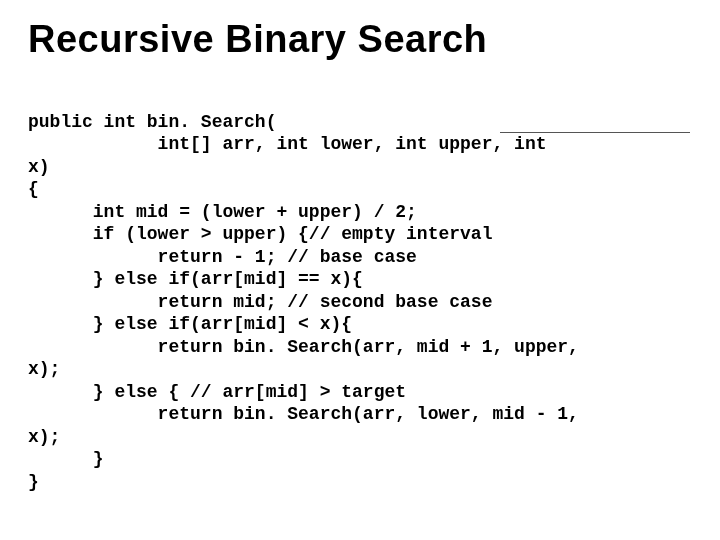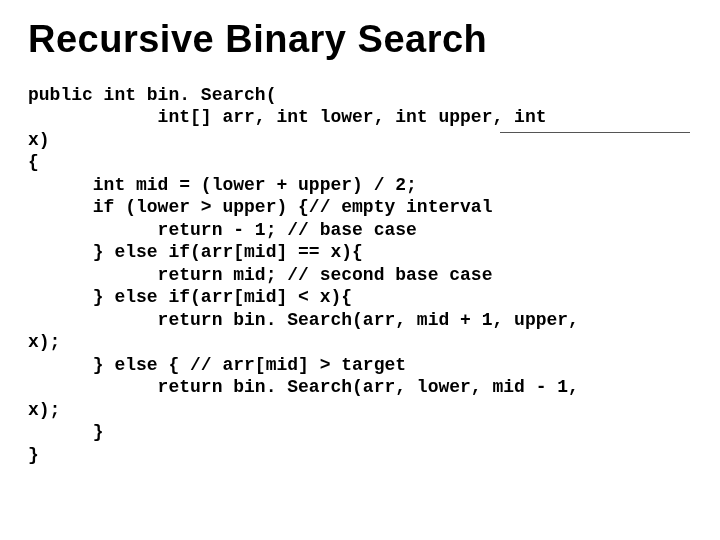--- a/index.html
+++ b/index.html
@@ -35,21 +35,21 @@
     border-top: 1px solid #555;
     margin: 0;
   }
   .code {
     font-family: "Courier New", Courier, monospace;
     font-size: 18px;
     font-weight: bold;
     line-height: 1.25;
     white-space: pre;
     color: #000;
-    margin-top: 22px;
+    margin-top: 49px;
   }
 </style>
 </head>
 <body>
 
 <div class="slide">
   <h1 class="title">
     <span>Recursive Binary Search</span><br>
   </h1>
   <hr class="rule">

